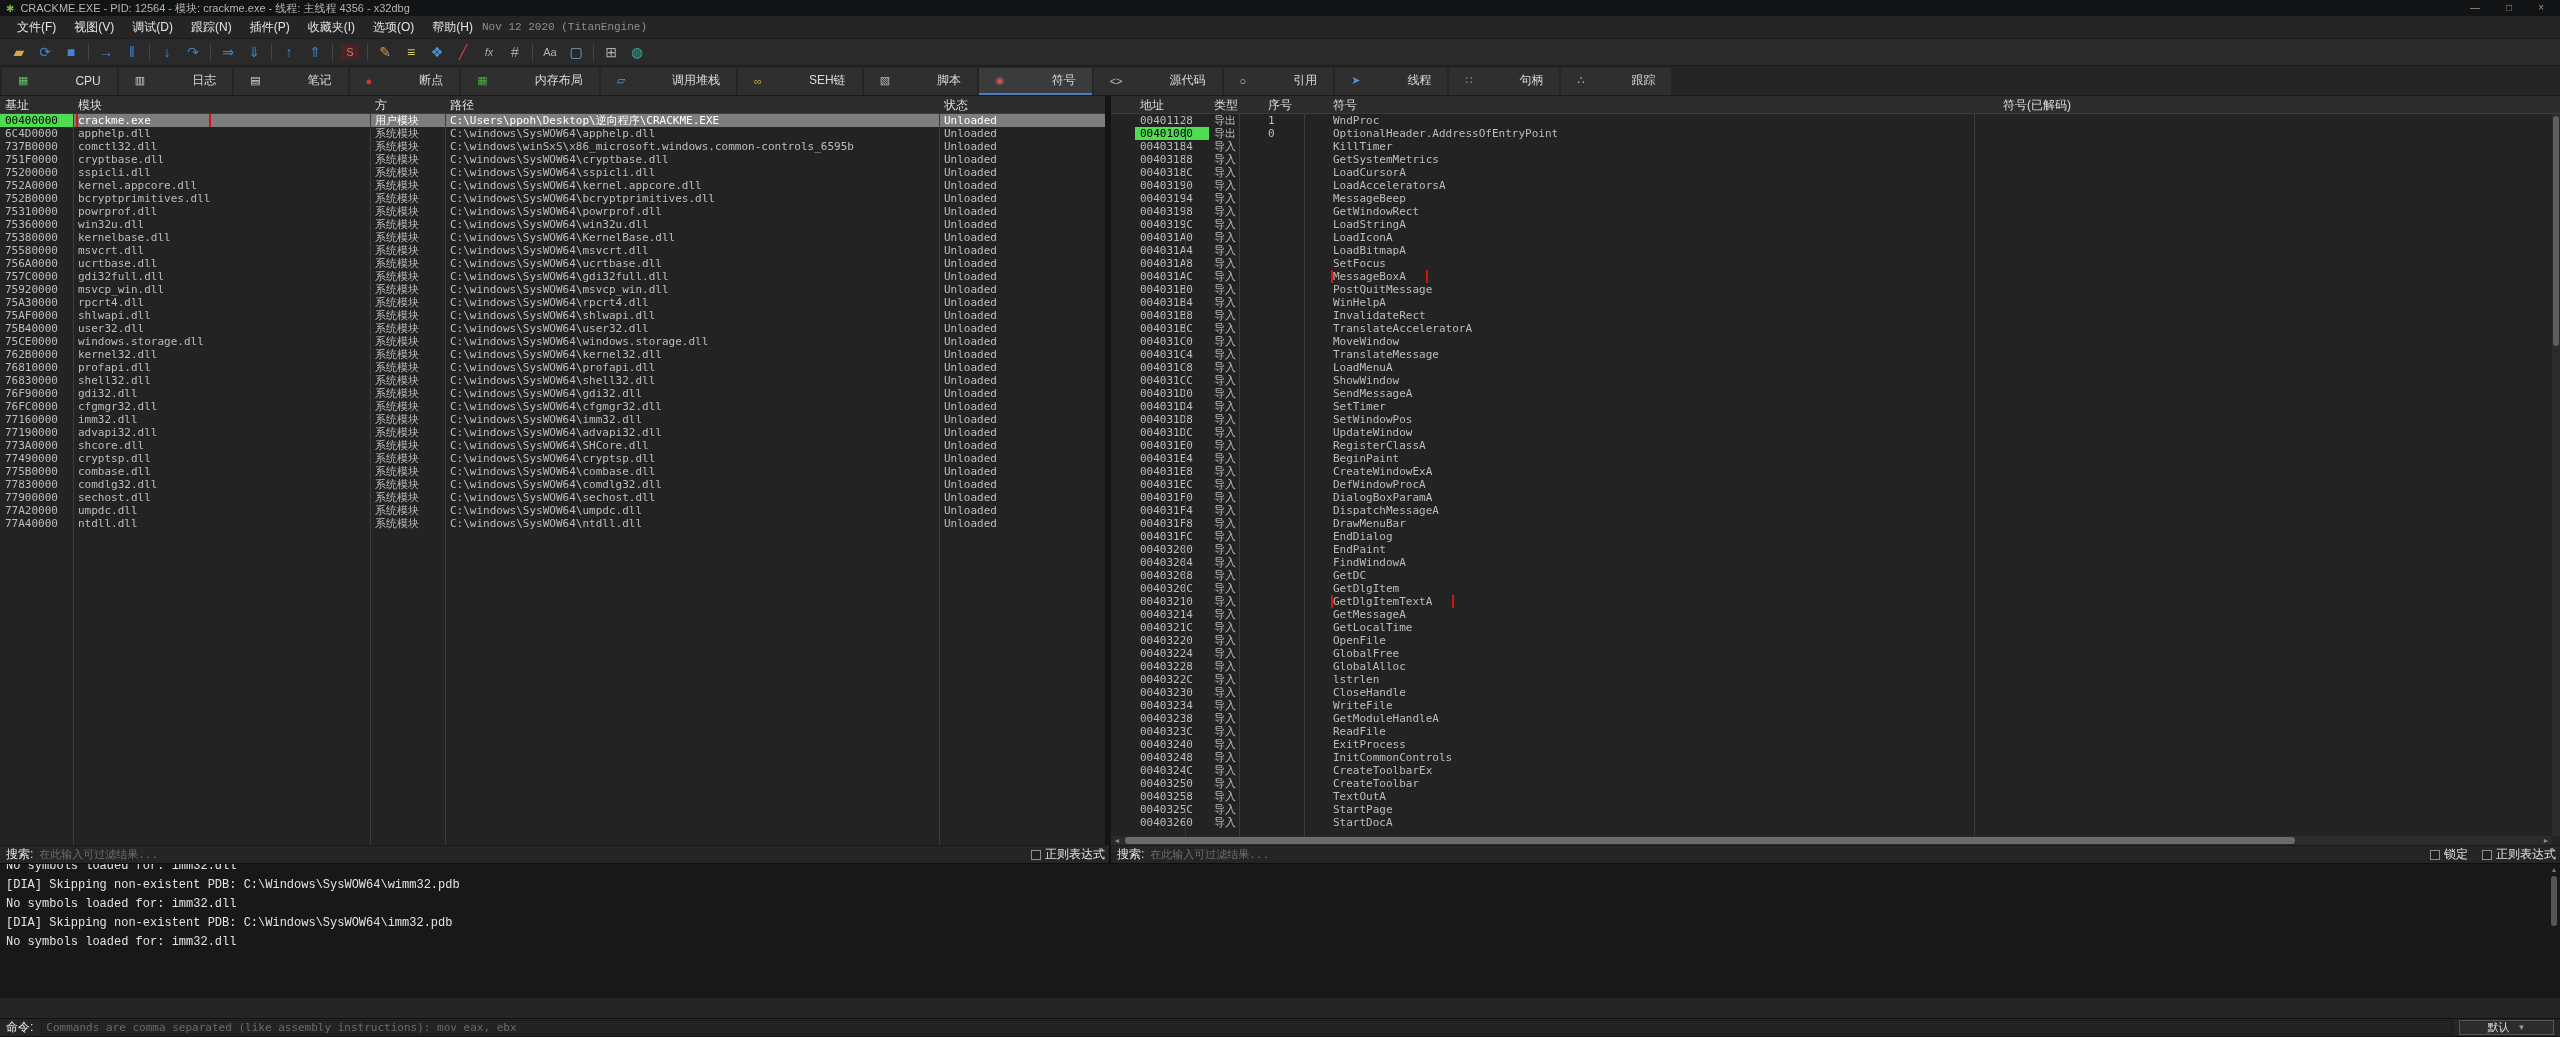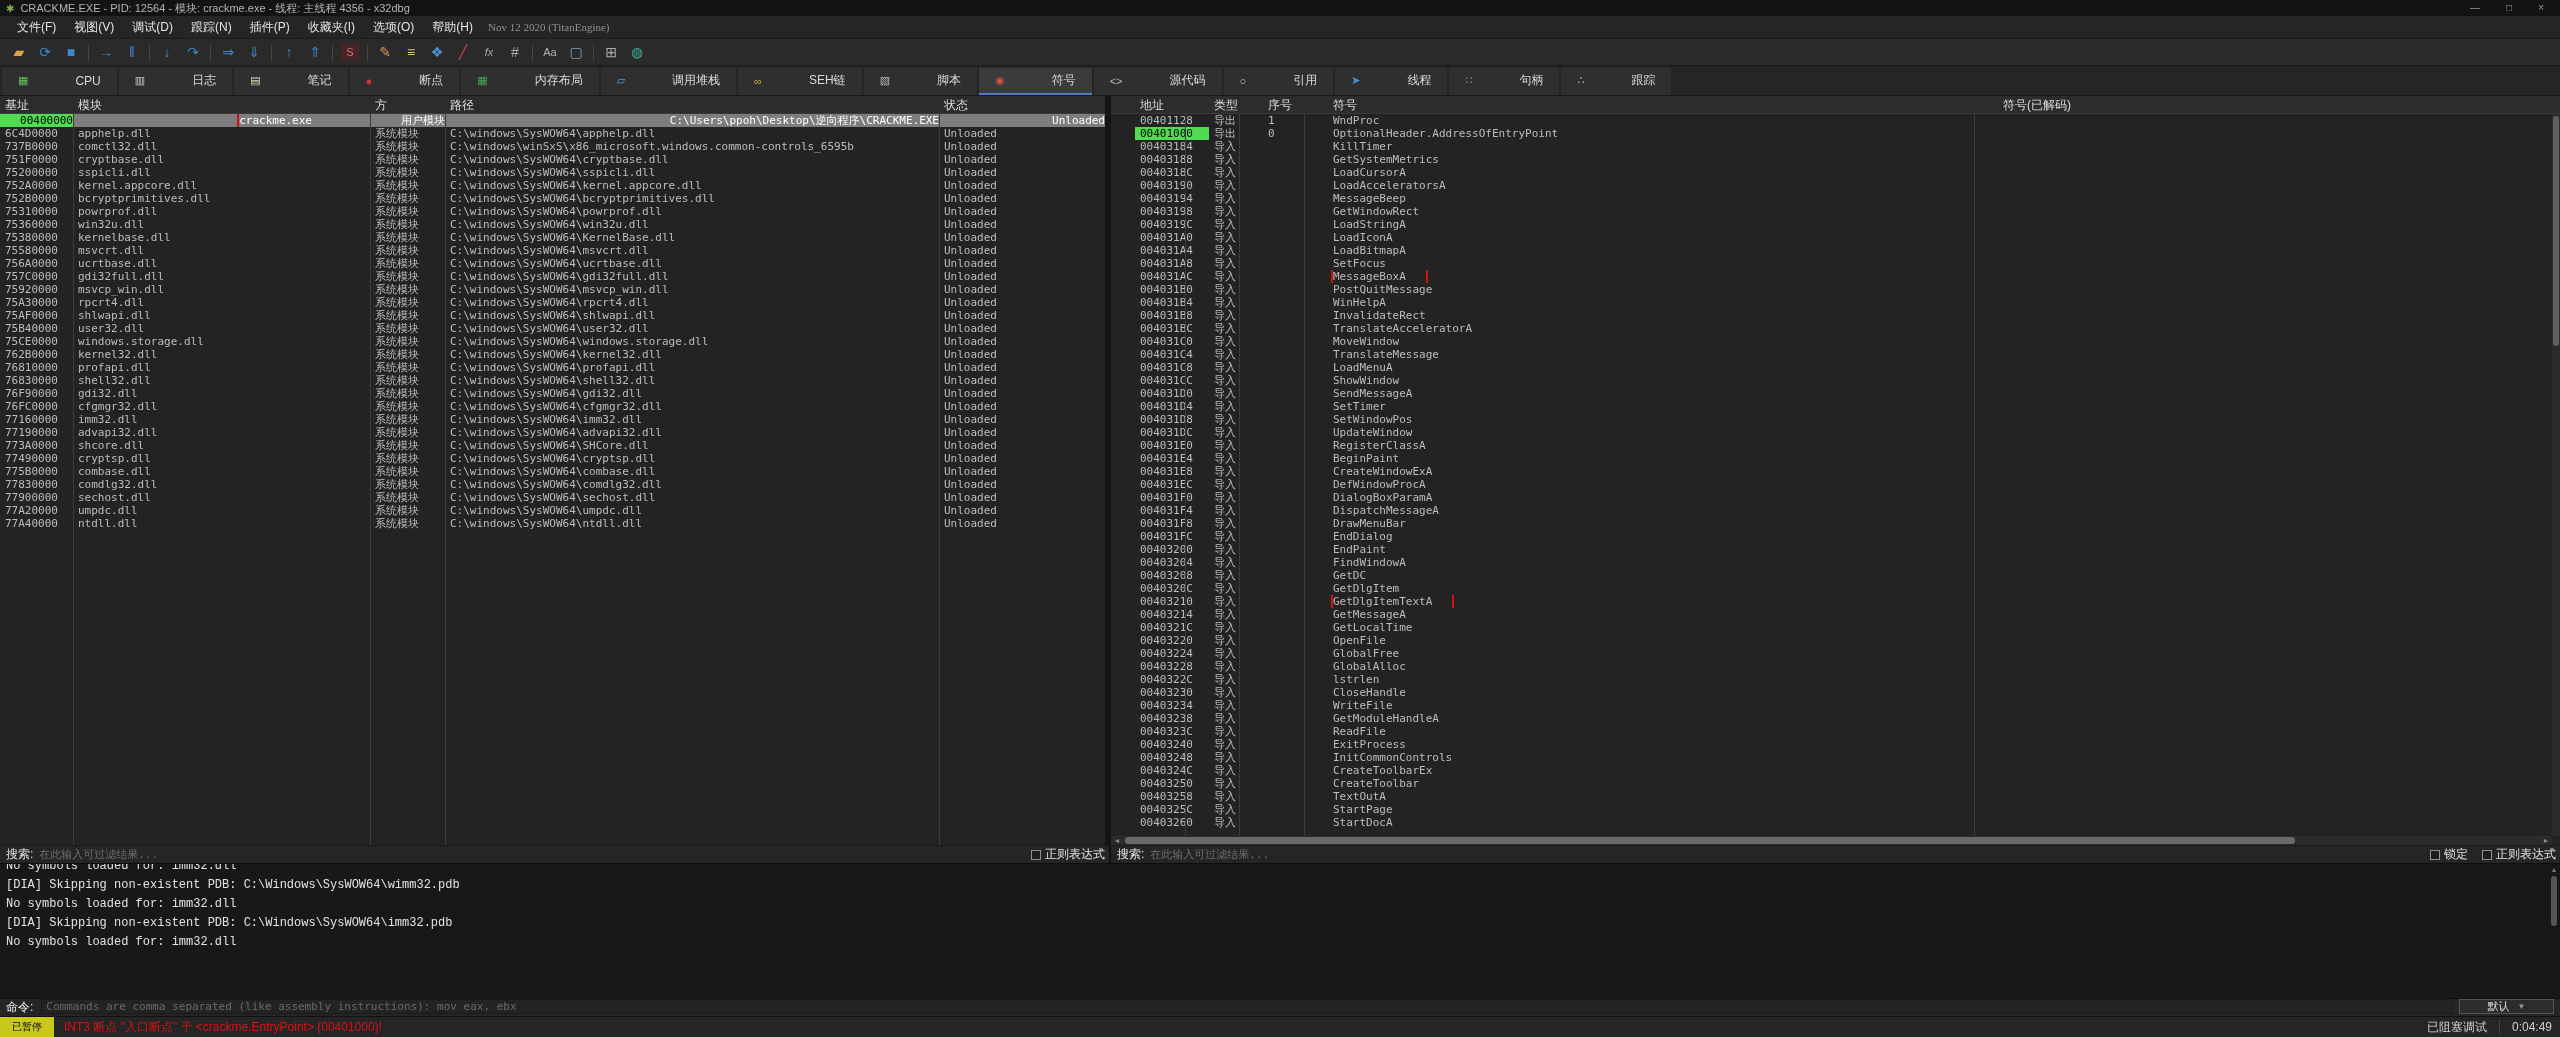--- a/index.html
+++ b/index.html
@@ -10,21 +10,21 @@
   
   .titlebar { height:16px; background:#121314; display:flex; align-items:center; padding:0 6px; }
   .app-ico { color:#7fb347; font-size:10px; margin-right:6px; }
   .wtitle { color:#b5b5b5; font-size:11px; white-space:nowrap; }
   .wbtns { margin-left:auto; display:flex; gap:26px; padding-right:10px; }
   .wbtn { color:#9a9a9a; font-size:10px; line-height:14px; }
 
   
   .menubar { height:23px; background:#252526; display:flex; align-items:center; padding:0 8px; border-bottom:1px solid #1c1c1c; }
   .mitem { color:#e4e4e4; font-size:12px; padding:2px 9px; white-space:nowrap; }
-  .build { color:#8f8f8f; font-size:11px; font-family:Liberation Serif, serif; margin-left:6px; white-space:nowrap; }
+  .build { color:#8f8f8f; font-size:11px; font-family:Liberation Mono, monospace; white-space:nowrap; }
 
   
   .toolbar { height:27px; background:#2a2a2b; display:flex; align-items:center; padding:0 6px; border-bottom:1px solid #1c1c1c; }
   .ticon { width:26px; text-align:center; font-size:14px; line-height:24px; }
   .ticon.small { font-size:11px; }
   .tile { background:#4a2424; border-radius:2px; width:18px; height:16px; line-height:16px; font-size:11px; margin:0 4px; }
   .tsep { width:1px; height:17px; background:#444; margin:0 4px; }
 
   
   .tabbar { height:30px; background:#252526; display:flex; align-items:flex-end; padding:2px 2px 0 2px; gap:2px; border-bottom:1px solid #1a1a1a; }
@@ -40,21 +40,21 @@
   .splitter { width:6px; background:#141414; height:100%; }
   .panel.right { flex:1; }
   .thead { height:18px; background:#2c2c2d; border-bottom:1px solid #3a3a3a; position:relative; z-index:3; }
   .lgrid { display:grid; grid-template-columns:73px 297px 75px 494px 1fr; }
   .rgrid { display:grid; grid-template-columns:74px 54px 65px 670px 1fr;padding-left:24px; }
   .hcell { font-size:12px; color:#dedede; padding:1px 0 0 5px; white-space:nowrap; overflow:hidden; }
   .tbody { position:relative; z-index:1; height:731px; overflow:hidden; }
   .trow { height:13px; }
   .cell { font-family:"DejaVu Sans Mono", monospace; font-size:11px; line-height:13px; color:#bdbdbd;
           white-space:nowrap; overflow:hidden; padding-left:5px; }
-  .trow.sel .cell { background:#7d7d7d; color:#fff;text-align:right; }
+  .trow.sel .cell { background:#7d7d7d; color:#fff; }
   .trow.sel .cell.hl, .cell.hl { background:#50dc50; color:#000; }
   .red-box { outline:2px solid #cf1212; outline-offset:0px; }
   .pad-wide { padding-right:58px; }
   .pad-mid { padding-right:20px; }
   .vline { position:absolute; top:0; bottom:0; width:1px; background:#3c3c3c; z-index:2; }
 
   
   .vscroll { position:absolute; top:18px; bottom:9px; right:0; width:8px; background:#2b2b2b; z-index:4; }
   .vthumb { position:absolute; top:2px; left:1px; width:6px; height:230px; background:#5f5f5f; border-radius:3px; }
   .hscroll { position:absolute; left:0; right:8px; bottom:0; height:9px; background:#2b2b2b; z-index:4; display:flex; align-items:center; }
@@ -75,21 +75,21 @@
 
   
   .log { position:relative; height:135px; background:#181818; border-top:1px solid #0d0d0d; overflow:hidden; padding:0 0 0 6px; }
   .loglines { margin-top:-7px; }
   .logline { font-family:"Liberation Mono", monospace; font-size:12px; color:#e4e4e4; line-height:19px; white-space:nowrap; }
   .logscroll { position:absolute; right:2px; top:2px; width:8px; bottom:2px; }
   .logarrow { color:#777; font-size:7px; text-align:center; line-height:8px; }
   .logthumb { width:6px; height:50px; background:#555; margin:2px auto 0 auto; border-radius:3px; }
 
   
-  .cmdbar { height:18px; background:#252526; border-top:1px solid #111; display:flex; align-items:flex-start; }
+  .cmdbar { height:18px; background:#252526; border-top:1px solid #111; display:flex; align-items:center;margin-top:20px; }
   .cmdlabel { font-size:12px; color:#f0f0f0; padding:0 8px 0 6px; white-space:nowrap; }
   .cmdinput { flex:1; background:#232324; border:1px solid #1a1a1a; outline:none; height:15px; color:#ddd;
               font-family:"DejaVu Sans Mono", monospace; font-size:11px; padding-left:4px; }
   .cmdinput::placeholder { color:#6a6a6a; }
   .profile { width:95px; height:15px; border:1px solid #555; margin:0 6px; font-size:11px; color:#ddd;
              display:flex; align-items:center; justify-content:center; gap:8px; background:#2c2c2d; }
   .profile .car { font-size:8px; color:#999; }
 
   
   .statusbar { height:21px; background:#252526; border-top:1px solid #111; display:flex; align-items:center; }

